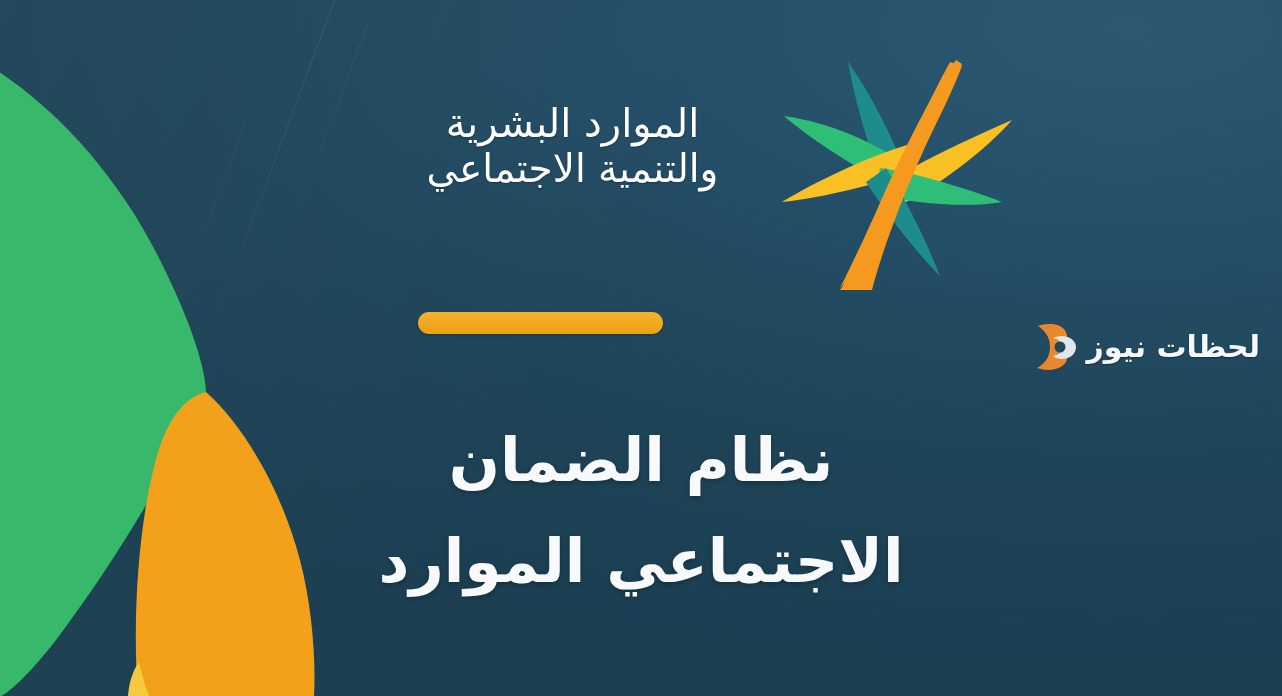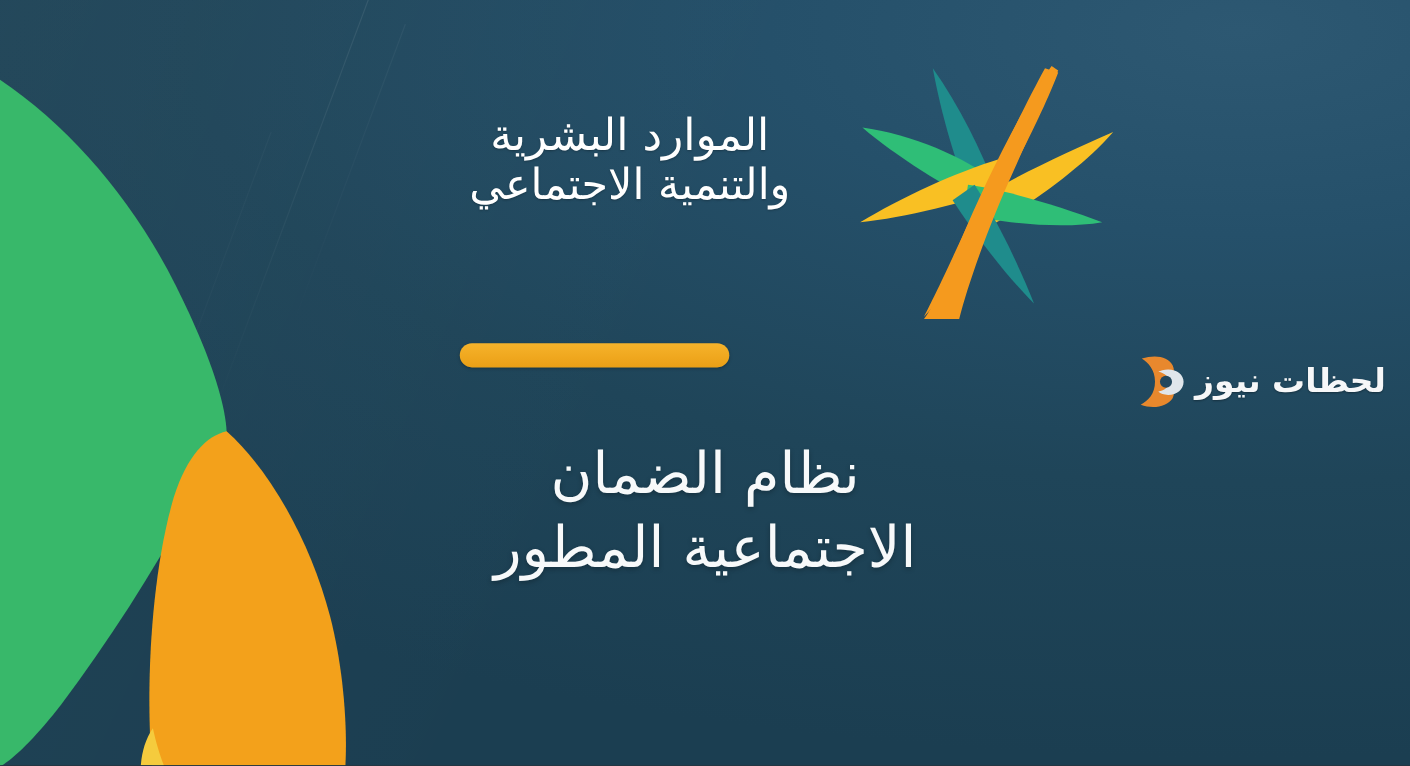--- a/index.html
+++ b/index.html
@@ -6,21 +6,21 @@
   html, body {
     margin: 0;
     padding: 0;
     background: #16303f;
   }
   #stage {
     position: relative;
     width: 1282px;
     height: 696px;
     overflow: hidden;
-    background: #404040;
+    background: #0c4a6e;
     font-family: "DejaVu Sans", "Liberation Sans", sans-serif;
     user-select: none;
   }
 
   
   .bg-base {
     position: absolute;
     inset: 0;
     background:
       radial-gradient(120% 95% at 88% 4%, #2d5872 0%, #25506a 28%, #1f4559 62%, #1b3e51 100%);
@@ -101,25 +101,26 @@
   .headline {
     position: absolute;
     left: 0;
     right: 0;
     top: 398px;
     text-align: center;
     color: #f7f9fa;
   }
   .headline .hl {
     display: block;
-    font-size: 52px;
-    font-weight: 400;
+    font-size: 60px;
+    font-weight: 700;
     line-height: 1.28;
     letter-spacing: 0px;
     text-shadow: 0 2px 5px rgba(0,0,0,.26);
+    margin-top: 24px;
   }
 
   
   .watermark {
     position: absolute;
     right: 22px;
     top: 320px;
     display: flex;
     flex-direction: row-reverse;
     align-items: center;
@@ -187,21 +188,21 @@
         <path fill="#F59A1E" d="M 170 18 C 148 58 112 134 86 190 C 74 216 66 232 60 244
                  C 74 230 92 200 112 164 C 142 110 170 54 182 22 Z"></path>
         <path fill="#F59A1E" d="M 176 16 C 150 52 116 120 92 178 C 78 212 68 236 60 246
                  L 92 246 C 100 214 120 158 142 110 C 160 70 174 38 182 20 Z"></path>
       </svg>
     </div>
   </div>
 
   <div class="headline">
     <span class="hl">نظام الضمان</span>
-    <span class="hl">الاجتماعية المطور</span>
+    <span class="hl">الاجتماعي الموارد</span>
   </div>
 
   <div class="watermark">
     <div class="wm-icon">
       <svg width="46" height="52" viewBox="0 0 46 52" xmlns="http://www.w3.org/2000/svg">
         <path d="M 6 6 C 18 2 30 4 34 12 C 37 18 34 24 28 27 C 34 30 37 36 34 42
                  C 29 50 16 52 5 48 C 12 44 18 38 18 27 C 18 16 12 10 6 6 Z" fill="#F18B2B"></path>
         <path d="M 30 16 C 38 16 44 21 44 27 C 44 34 38 39 30 39 C 26 39 23 38 21 36
                  C 27 35 31 31 31 27 C 31 23 27 19 21 18 C 23 17 26 16 30 16 Z" fill="#E8EDF1"></path>
         <circle cx="28" cy="27" r="5.5" fill="#23485E"></circle>

